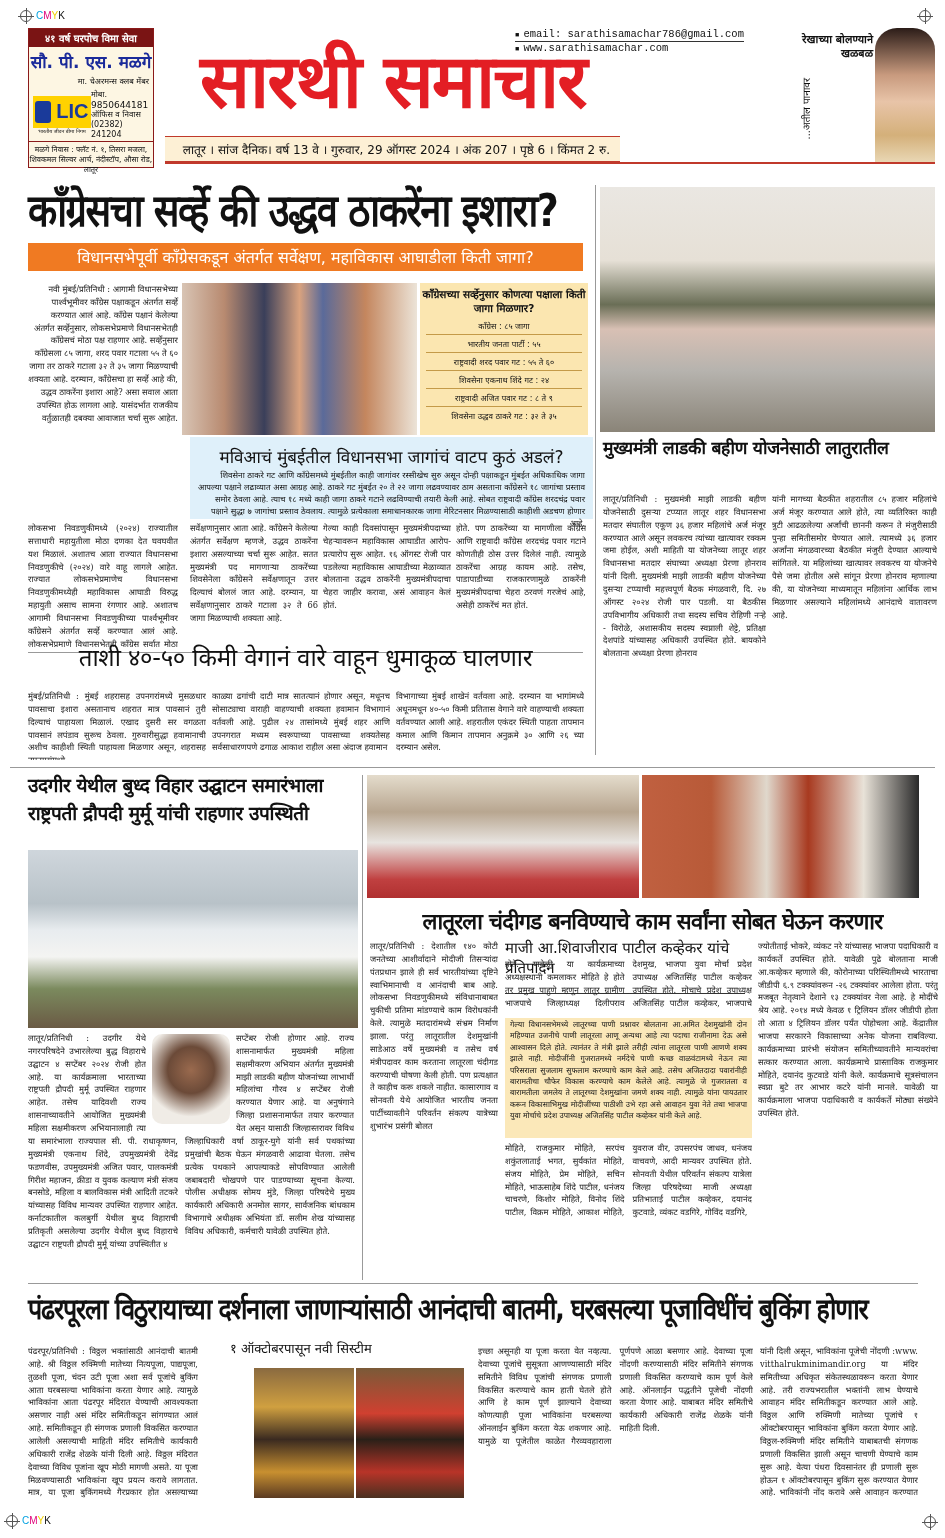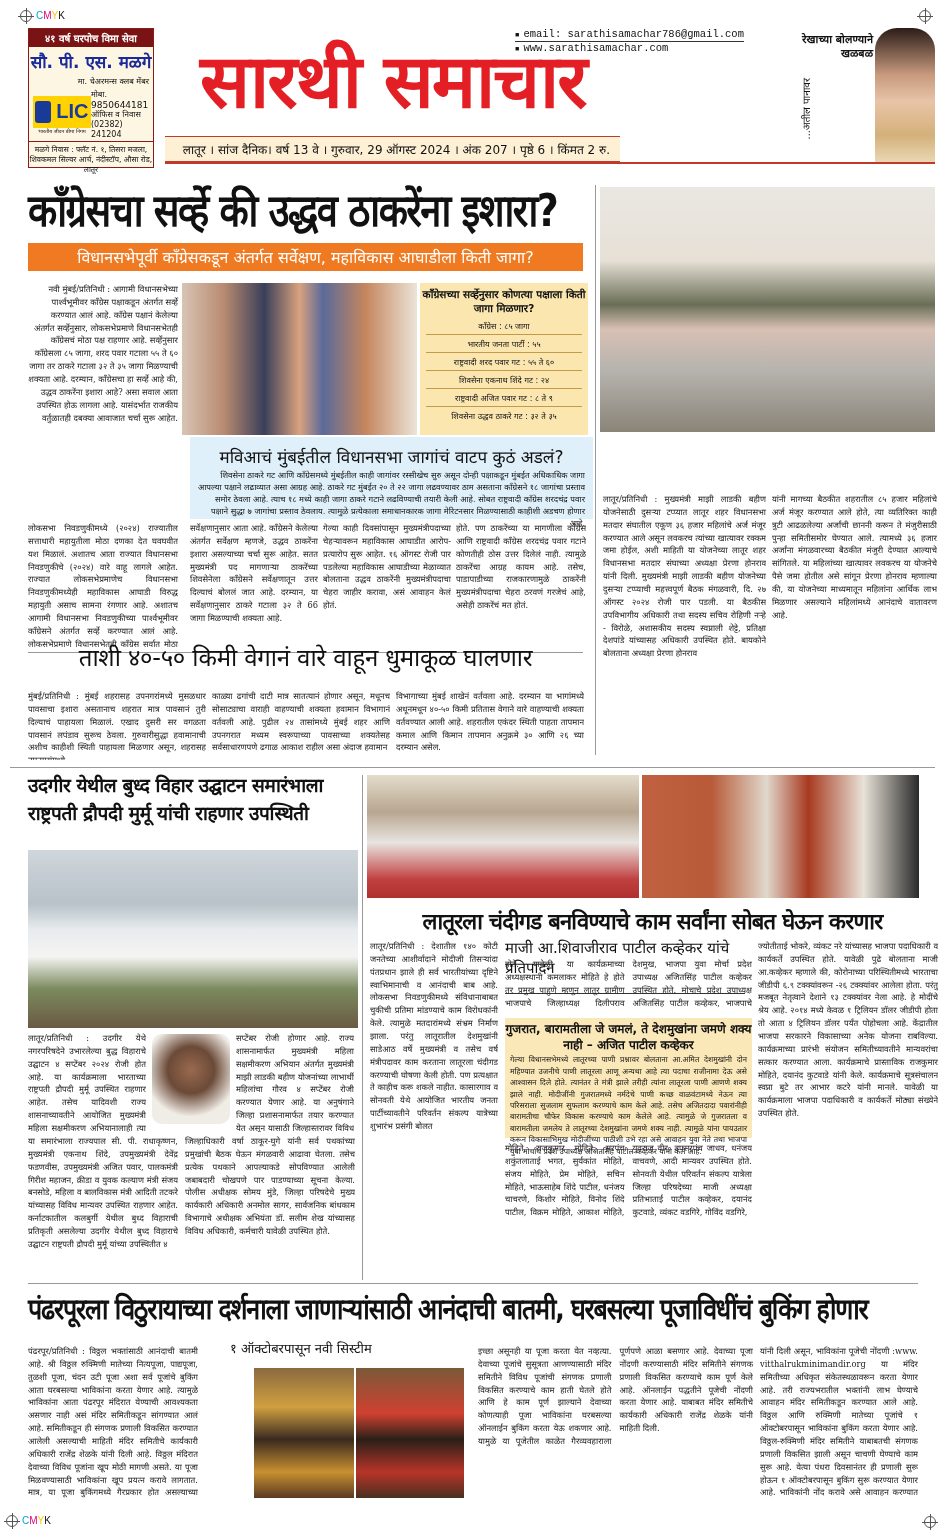--- a/index.html
+++ b/index.html
@@ -121,20 +121,21 @@
 </div>
 <div class="col body" style="left:28px;top:522px;width:150px;height:125px;overflow:hidden">लोकसभा निवडणुकीमध्ये (२०२४) राज्यातील सत्ताधारी महायुतीला मोठा दणका देत घवघवीत यश मिळालं. अशातच आता राज्यात विधानसभा निवडणुकीचे (२०२४) वारे वाहू लागले आहेत. राज्यात लोकसभेप्रमाणेच विधानसभा निवडणुकीमध्येही महाविकास आघाडी विरुद्ध महायुती असाच सामना रंगणार आहे. अशातच आगामी विधानसभा निवडणुकीच्या पार्श्वभूमीवर काँग्रेसने अंतर्गत सर्व्हे करण्यात आलं आहे. लोकसभेप्रमाणे विधानसभेतही काँग्रेस सर्वात मोठा पक्ष राहणार असल्याची शक्यता आहे.</div>
 <div class="col body" style="left:190px;top:522px;width:128px;height:125px;overflow:hidden">सर्वेक्षणानुसार आता आहे. काँग्रेसने केलेल्या अंतर्गत सर्वेक्षण म्हणजे, उद्धव ठाकरेंना इशारा असल्याच्या चर्चा सुरू आहेत. सतत मुख्यमंत्री पद मागणाऱ्या ठाकरेंच्या शिवसेनेला काँग्रेसने सर्वेक्षणातून उत्तर दिल्याचं बोललं जात आहे. दरम्यान, या सर्वेक्षणानुसार ठाकरे गटाला ३२ ते 66 जागा मिळण्याची शक्यता आहे.</div>
 <div class="col body" style="left:323px;top:522px;width:128px;height:125px;overflow:hidden">गेल्या काही दिवसांपासून मुख्यमंत्रीपदाच्या चेहऱ्यावरून महाविकास आघाडीत आरोप-प्रत्यारोप सुरू आहेत. १६ ऑगस्ट रोजी पार पडलेल्या महाविकास आघाडीच्या मेळाव्यात बोलताना उद्धव ठाकरेंनी मुख्यमंत्रीपदाचा चेहरा जाहीर करावा, असं आवाहन केलं होतं.</div>
 <div class="col body" style="left:456px;top:522px;width:130px;height:125px;overflow:hidden">होते. पण ठाकरेंच्या या मागणीला काँग्रेस आणि राष्ट्रवादी काँग्रेस शरदचंद्र पवार गटाने कोणतीही ठोस उत्तर दिलेलं नाही. त्यामुळे ठाकरेंचा आग्रह कायम आहे. तसेच, पाडापाडीच्या राजकारणामुळे ठाकरेंनी मुख्यमंत्रीपदाचा चेहरा ठरवणं गरजेचं आहे, असेही ठाकरेंचं मत होतं.</div>
 
 <div class="vrule" style="left:595px;top:185px;height:570px"></div>
 
 <div class="photo" style="left:600px;top:187px;width:335px;height:245px;background:linear-gradient(180deg,#eae7e2 0%,#e6e0d6 30%,#6a6e56 48%,#d8c0b4 58%,#b6b3ae 75%,#8a8478 100%)"></div>
 <div class="abs h-ladki">
+  <div>मुख्यमंत्री लाडकी बहीण योजनेसाठी लातुरातील</div>
 </div>
 <div class="col body" style="left:603px;top:493px;width:163px;height:262px;overflow:hidden">लातूर/प्रतिनिधी : मुख्यमंत्री माझी लाडकी बहीण योजनेसाठी दुसऱ्या टप्प्यात लातूर शहर विधानसभा मतदार संघातील एकूण ३६ हजार महिलांचे अर्ज मंजूर करण्यात आले असून लवकरच त्यांच्या खात्यावर रक्कम जमा होईल, अशी माहिती या योजनेच्या लातूर शहर विधानसभा मतदार संघाच्या अध्यक्षा प्रेरणा होनराव यांनी दिली. मुख्यमंत्री माझी लाडकी बहीण योजनेच्या दुसऱ्या टप्प्याची महत्त्वपूर्ण बैठक मंगळवारी, दि. २७ ऑगस्ट २०२४ रोजी पार पडली. या बैठकीस उपविभागीय अधिकारी तथा सदस्य सचिव रोहिणी नऱ्हे - विरोळे, अशासकीय सदस्य स्वप्नाली शेट्टे, प्रतिक्षा देशपांडे यांच्यासह अधिकारी उपस्थित होते. बायकोने बोलताना अध्यक्षा प्रेरणा होनराव</div>
 <div class="col body" style="left:772px;top:493px;width:165px;height:262px;overflow:hidden">यांनी मागच्या बैठकीत शहरातील ८५ हजार महिलांचे अर्ज मंजूर करण्यात आले होते, त्या व्यतिरिक्त काही त्रुटी आढळलेल्या अर्जांची छाननी करून ते मंजुरीसाठी पुन्हा समितीसमोर घेण्यात आले. त्यामध्ये ३६ हजार अर्जांना मंगळवारच्या बैठकीत मंजुरी देण्यात आल्याचे सांगितले. या महिलांच्या खात्यावर लवकरच या योजनेचे पैसे जमा होतील असे सांगून प्रेरणा होनराव म्हणाल्या की, या योजनेच्या माध्यमातून महिलांना आर्थिक लाभ मिळणार असल्याने महिलांमध्ये आनंदाचे वातावरण आहे.</div>
 
 <div class="rule" style="left:28px;top:652px;width:555px"></div>
 <div class="abs h-wind">ताशी ४०-५० किमी वेगानं वारे वाहून धुमाकूळ घालणार</div>
 <div class="col body" style="left:28px;top:690px;width:178px;height:70px;overflow:hidden">मुंबई/प्रतिनिधी : मुंबई शहरासह उपनगरांमध्ये मुसळधार पावसाचा इशारा असतानाच शहरात मात्र पावसानं तुरी दिल्याचं पाहायला मिळालं. एखाद दुसरी सर वगळता पावसानं लपंडाव सुरूच ठेवला. गुरुवारीसुद्धा हवामानाची अशीच काहीशी स्थिती पाहायला मिळणार असून, शहरासह उपनगरांमध्ये</div>
 <div class="col body" style="left:212px;top:690px;width:178px;height:70px;overflow:hidden">काळ्या ढगांची दाटी मात्र सातत्यानं होणार असून, मधूनच सोसाट्याचा वाराही वाहण्याची शक्यता हवामान विभागानं वर्तवली आहे. पुढील २४ तासांमध्ये मुंबई शहर आणि उपनगरात मध्यम स्वरूपाच्या पावसाच्या शक्यतेसह सर्वसाधारणपणे ढगाळ आकाश राहील असा अंदाज हवामान</div>
 <div class="col body" style="left:396px;top:690px;width:188px;height:70px;overflow:hidden">विभागाच्या मुंबई शाखेनं वर्तवला आहे. दरम्यान या भागांमध्ये अधूनमधून ४०-५० किमी प्रतितास वेगाने वारे वाहण्याची शक्यता वर्तवण्यात आली आहे. शहरातील एकंदर स्थिती पाहता तापमान कमाल आणि किमान तापमान अनुक्रमे ३० आणि २६ च्या दरम्यान असेल.</div>
 
@@ -150,21 +151,20 @@
 
 <div class="vrule" style="left:362px;top:775px;height:505px"></div>
 
 <div class="photo" style="left:367px;top:775px;width:272px;height:123px;background:linear-gradient(180deg,#e4dccc 0%,#b8a690 30%,#e8e4e0 55%,#c04040 85%,#b03030 100%)"></div>
 <div class="photo" style="left:642px;top:775px;width:277px;height:123px;background:linear-gradient(90deg,#c06040 0%,#b85a38 25%,#e0d8cc 45%,#a83a20 60%,#e8e2d8 80%,#2a2a2a 100%)"></div>
 <div class="abs h-latur">लातूरला चंदीगड बनविण्याचे काम सर्वांना सोबत घेऊन करणार</div>
 <div class="abs sub-latur">माजी आ.शिवाजीराव पाटील कव्हेकर यांचे प्रतिपादन</div>
 <div class="col body" style="left:370px;top:940px;width:128px;height:340px;overflow:hidden">लातूर/प्रतिनिधी : देशातील १४० कोटी जनतेच्या आशीर्वादाने मोदीजी तिसऱ्यांदा पंतप्रधान झाले ही सर्व भारतीयांच्या दृष्टिने स्वाभिमानाची व आनंदाची बाब आहे. लोकसभा निवडणुकीमध्ये संविधानाबाबत चुकीची प्रतिमा मांडण्याचे काम विरोधकांनी केले. त्यामुळे मतदारांमध्ये संभ्रम निर्माण झाला. परंतु लातूरातील देशमुखांनी साडेआठ वर्षे मुख्यमंत्री व तसेच वर्ष मंत्रीपदावर काम करताना लातूरला चंदीगड करण्याची घोषणा केली होती. पण प्रत्यक्षात ते काहीच करू शकले नाहीत. कासारगाव व सोनवती येथे आयोजित भारतीय जनता पार्टीच्यावतीने परिवर्तन संकल्प यात्रेच्या शुभारंभ प्रसंगी बोलत</div>
 <div class="col body" style="left:505px;top:958px;width:247px;height:58px;overflow:hidden;column-count:2;column-gap:8px">होते. यावेळी या कार्यक्रमाच्या अध्यक्षस्थानी कमलाकर मोहिते हे होते तर प्रमुख पाहुणे म्हणून लातूर ग्रामीण भाजपाचे जिल्हाध्यक्ष दिलीपराव देशमुख, भाजपा युवा मोर्चा प्रदेश उपाध्यक्ष अजितसिंह पाटील कव्हेकर उपस्थित होते. मोचाचे प्रदेश उपाध्यक्ष अजितसिंह पाटील कव्हेकर, भाजपाचे शेळके, जिल्हा उपाध्यक्ष सुर्यकांतराव शेळके, जिल्हा उपाध्यक्ष वाघमोडे देशमुख, जनगणक संघटनेचे जिल्हा उपाध्यक्ष बी.टी. कदम, जनगणकचे तालुकाध्यक्ष रविंद्र कांबळे, माधवराव मोहिते, एमएएस बँकेचे कार्यकारी संचालक बाळासाहेब</div>
 <div class="abs gujarat">
-  <div class="t">गुजरात, बारामतीला जे जमलं, ते देशमुखांना जमणे शक्य नाही – अजित पाटील कव्हेकर</div>
   <div class="b">गेल्या विधानसभेमध्ये लातूरच्या पाणी प्रश्नावर बोलताना आ.अमित देशमुखांनी दोन महिण्यात उजनीचे पाणी लातूरला आणू अन्यथा आहे त्या पदाचा राजीनामा देऊ असे आश्वासन दिले होते. त्यानंतर ते मंत्री झाले तरीही त्यांना लातूरला पाणी आणणे शक्य झाले नाही. मोदीजींनी गुजरातमध्ये नर्मदेचे पाणी कच्छ वाळवंटामध्ये नेऊन त्या परिसराला सुजलाम सुफलाम करण्याचे काम केले आहे. तसेच अजितदादा पवारांनीही बारामतीचा चौफेर विकास करण्याचे काम केलेले आहे. त्यामुळे जे गुजरातला व बारामतीला जमलेय ते लातूरच्या देशमुखांना जमणे शक्य नाही. त्यामुळे यांना पायउतार करून विकासाभिमुख मोदीजींच्या पाठीशी उभे रहा असे आवाहन युवा नेते तथा भाजपा युवा मोर्चाचे प्रदेश उपाध्यक्ष अजितसिंह पाटील कव्हेकर यांनी केले आहे.</div>
 </div>
 <div class="col body" style="left:505px;top:1142px;width:247px;height:138px;overflow:hidden;column-count:2;column-gap:8px">मोहिते, राजकुमार मोहिते, सरपंच शकुंतलाताई भगत, सुर्यकांत मोहिते, संजय मोहिते, प्रेम मोहिते, सचिन मोहिते, भाऊसाहेब शिंदे पाटील, धनंजय चाचरणे, किशोर मोहिते, विनोद शिंदे पाटील, विक्रम मोहिते, आकाश मोहिते, युवराज वीर, उपसरपंच जाधव, धनंजय वाचवणे, आदी मान्यवर उपस्थित होते. सोनवती येथील परिवर्तन संकल्प यात्रेला जिल्हा परिषदेच्या माजी अध्यक्षा प्रतिभाताई पाटील कव्हेकर, दयानंद कुटवाडे, व्यंकट वडगिरे, गोविंद वडगिरे,</div>
 <div class="col body" style="left:758px;top:940px;width:180px;height:340px;overflow:hidden">ज्योतीताई भोकरे, व्यंकट नरे यांच्यासह भाजपा पदाधिकारी व कार्यकर्ते उपस्थित होते. यावेळी पुढे बोलताना माजी आ.कव्हेकर म्हणाले की, कोरोनाच्या परिस्थितीमध्ये भारताचा जीडीपी ६.९ टक्क्यांवरून -२६ टक्क्यांवर आलेला होता. परंतु मजबूत नेतृत्वाने देशाने १३ टक्क्यांवर नेला आहे. हे मोदींचे श्रेय आहे. २०१४ मध्ये केवळ १ ट्रिलियन डॉलर जीडीपी होता तो आता ४ ट्रिलियन डॉलर पर्यंत पोहोचला आहे. केंद्रातील भाजपा सरकारने विकासाच्या अनेक योजना राबविल्या. कार्यक्रमाच्या प्रारंभी संयोजन समितीच्यावतीने मान्यवरांचा सत्कार करण्यात आला. कार्यक्रमाचे प्रास्ताविक राजकुमार मोहिते, दयानंद कुटवाडे यांनी केले. कार्यक्रमाचे सूत्रसंचालन स्वप्ना बुटे तर आभार कटरे यांनी मानले. यावेळी या कार्यक्रमाला भाजपा पदाधिकारी व कार्यकर्ते मोठ्या संख्येने उपस्थित होते.</div>
 
 <div class="rule" style="left:28px;top:1283px;width:890px"></div>
 
 <div class="abs h-pandh">पंढरपूरला विठुरायाच्या दर्शनाला जाणाऱ्यांसाठी आनंदाची बातमी, घरबसल्या पूजाविधींचं बुकिंग होणार</div>
 <div class="abs sub-pandh">१ ऑक्टोबरपासून नवी सिस्टीम</div>
 <div class="col body" style="left:28px;top:1345px;width:170px;height:155px;overflow:hidden">पंढरपूर/प्रतिनिधी : विठ्ठल भक्तांसाठी आनंदाची बातमी आहे. श्री विठ्ठल रुक्मिणी मातेच्या नित्यपूजा, पाद्यपूजा, तुळशी पूजा, चंदन उटी पूजा अशा सर्व पूजांचे बुकिंग आता घरबसल्या भाविकांना करता येणार आहे. त्यामुळे भाविकांना आता पंढरपूर मंदिरात येण्याची आवश्यकता असणार नाही असं मंदिर समितीकडून सांगण्यात आलं आहे. समितीकडून ही संगणक प्रणाली विकसित करण्यात आलेली असल्याची माहिती मंदिर समितीचे कार्यकारी अधिकारी राजेंद्र शेळके यांनी दिली आहे. विठ्ठल मंदिरात देवाच्या विविध पूजांना खूप मोठी मागणी असते. या पूजा मिळवण्यासाठी भाविकांना खूप प्रयत्न करावे लागतात. मात्र, या पूजा बुकिंगमध्ये गैरप्रकार होत असल्याच्या तक्रारी नेहमी येत असतात.</div>

